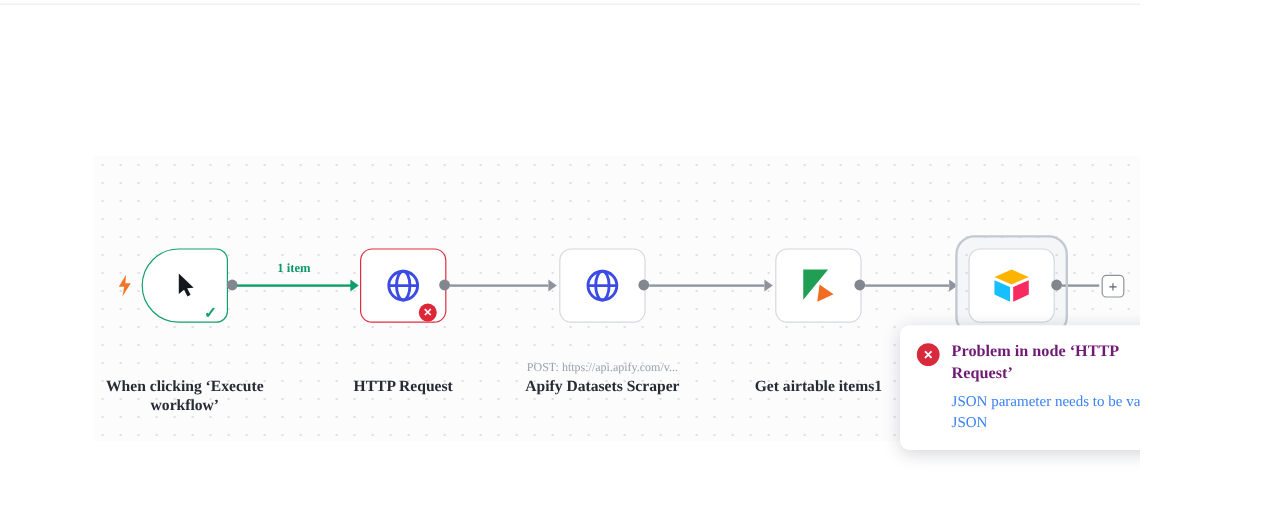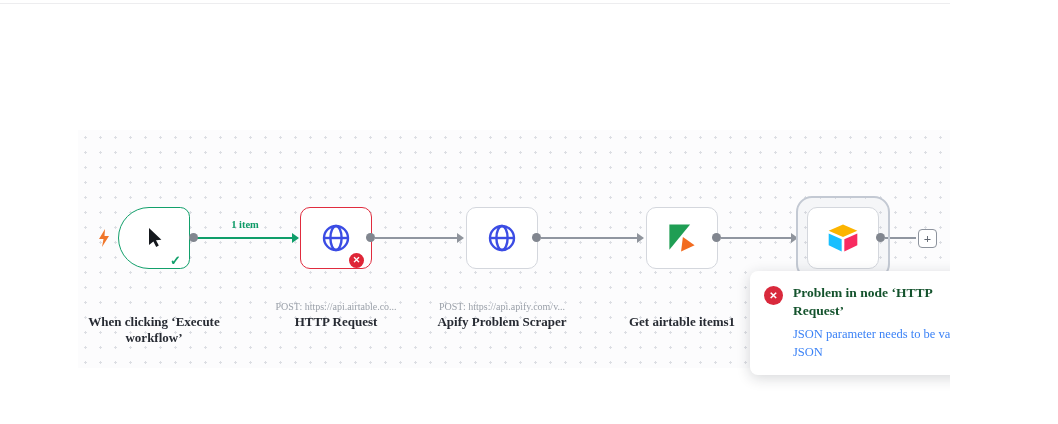--- a/index.html
+++ b/index.html
@@ -56,21 +56,21 @@
         border:1.6px solid #8d939d;border-radius:4px;box-sizing:border-box;display:flex;
         align-items:center;justify-content:center;font-size:13px;font-weight:600;color:#5f6670;
         line-height:1;z-index:3;}
 
   
   .tooltip{position:absolute;left:750px;top:271px;width:252px;background:#fff;border-radius:8px;
         box-shadow:0 3px 14px rgba(30,35,45,.18);padding:13px 14px 14px 14px;z-index:10;
         display:flex;gap:10px;box-sizing:border-box;}
   .terr{width:19px;height:19px;border-radius:50%;background:#d9293c;color:#fff;font-size:10px;
         font-weight:700;flex:none;display:flex;align-items:center;justify-content:center;margin-top:2px;}
-  .ttitle{font-size:13.5px;font-weight:700;color:#14532d;line-height:1.3;width:170px;}
+  .ttitle{font-size:13.5px;font-weight:700;color:#701a75;line-height:1.3;width:170px;}
   .tbody{font-size:12.5px;color:#3b82f6;margin-top:7px;line-height:1.4;width:188px;}
 </style>
 </head>
 <body>
 
 <div class="stage">
   <div class="hairline"></div>
   <div class="canvas"></div>
 
   <svg class="bolt" width="14" height="18" viewBox="0 0 14 18">
@@ -136,23 +136,22 @@
       <polygon points="4,14 18.5,20.3 18.5,34 4,27.2" fill="#18bfff"></polygon>
       <polygon points="36,14 21.5,20.3 21.5,34 36,27.2" fill="#f82b60"></polygon>
     </svg>
   </div>
 
   <div class="plus-btn">+</div>
 
   <div class="nlabel lbl-trigger">When clicking ‘Execute workflow’</div>
 
   <div class="nlabel lbl-http">HTTP Request</div>
-  <div class="nsub sub-http">POST: https://api.airtable.co...</div>
 
-  <div class="nlabel lbl-scraper">Apify Problem Scraper</div>
+  <div class="nlabel lbl-scraper">Apify Datasets Scraper</div>
   <div class="nsub sub-scraper">POST: https://api.apify.com/v...</div>
 
   <div class="nlabel lbl-dataset">Get airtable items1</div>
 
   <div class="tooltip">
     <div class="terr">✕</div>
     <div>
       <div class="ttitle">Problem in node ‘HTTP Request’</div>
       <div class="tbody">JSON parameter needs to be valid JSON</div>
     </div>

